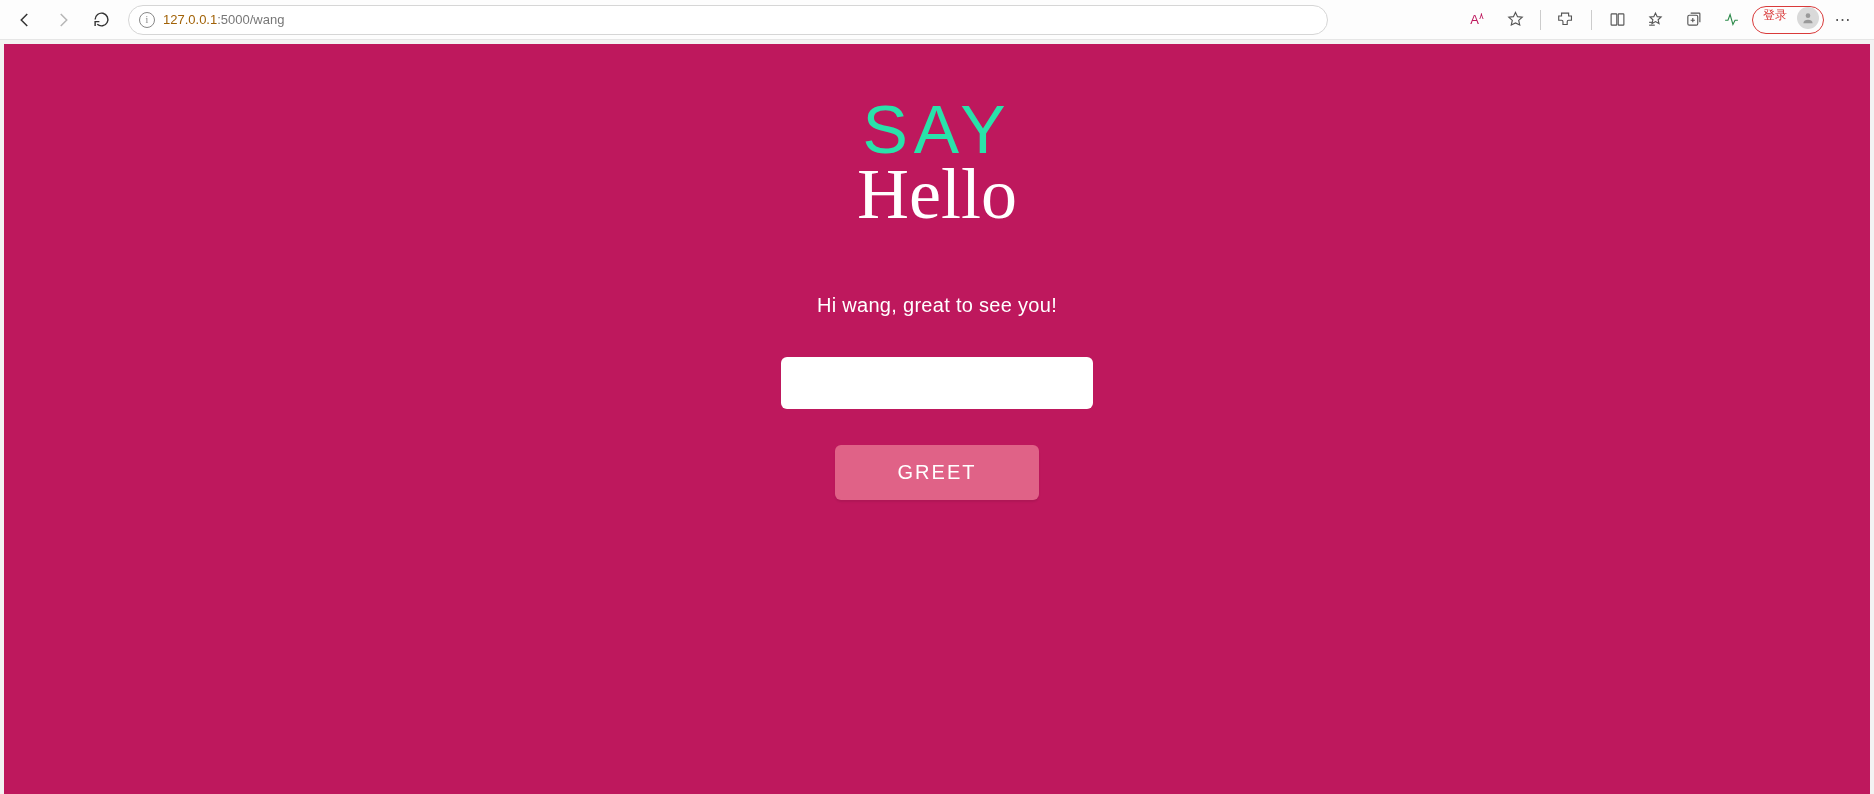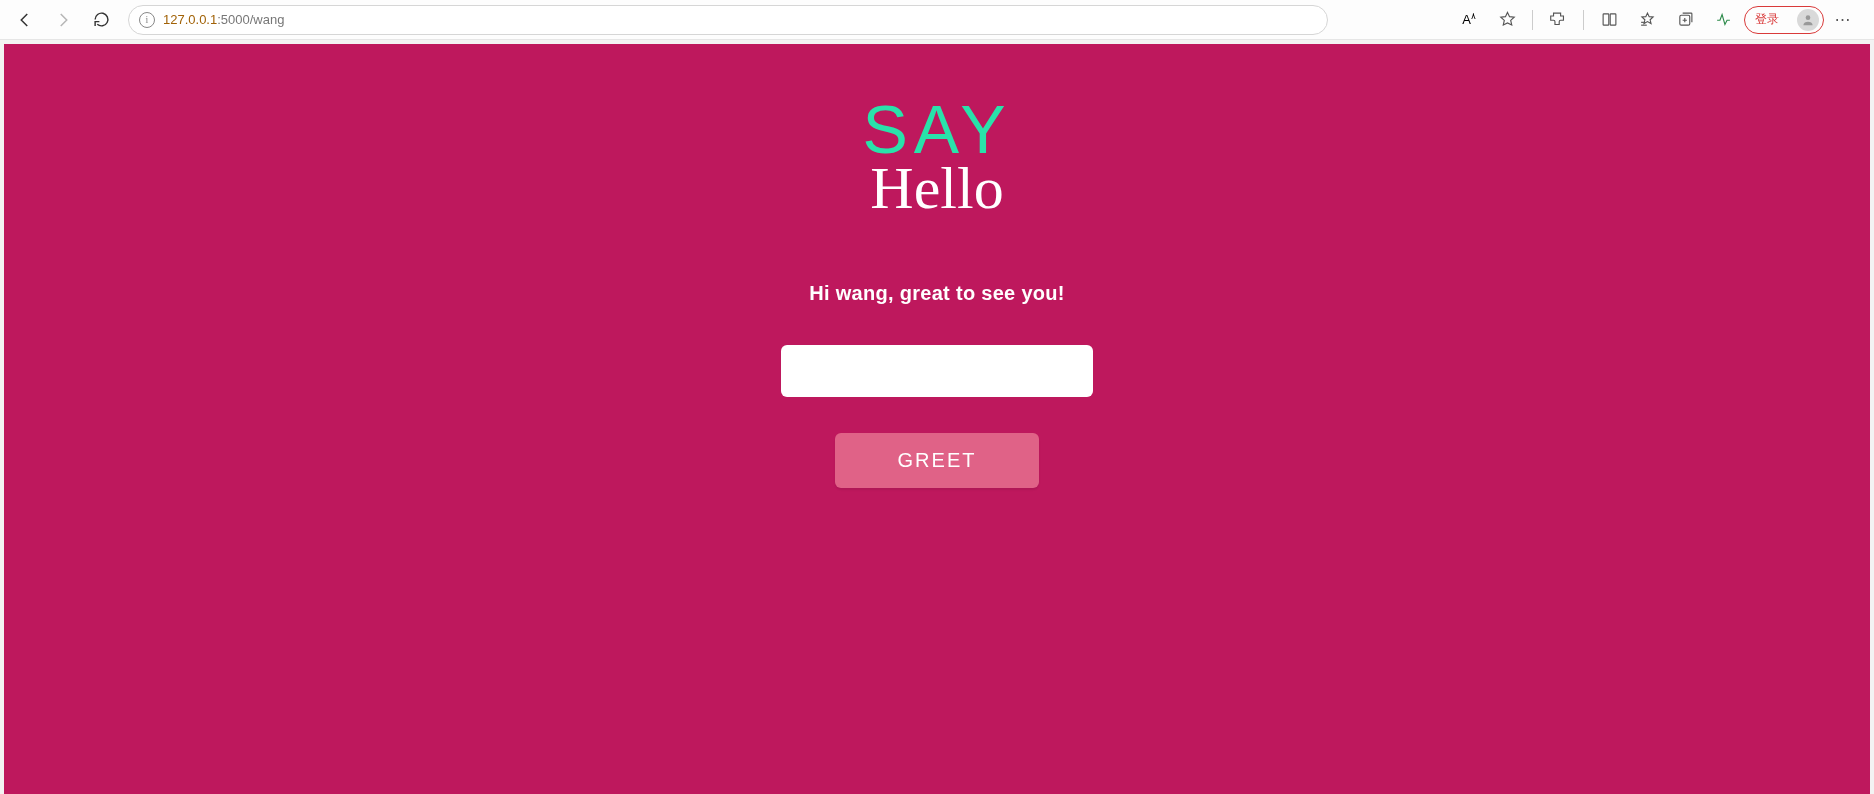--- a/index.html
+++ b/index.html
@@ -48,29 +48,29 @@
       font-size: 10px; color: #888;
       font-family: Georgia, serif;
     }
     .url-host { color: #a16207; }
     .url-path { color: #777; }
     .chrome-spacer { flex: 1; }
     .right-icons {
       display: flex; align-items: center; gap: 4px;
       padding-right: 6px;
     }
-    .right-icons .chrome-icon { width: 34px; height: 30px; color:#000000; }
+    .right-icons .chrome-icon { width: 34px; height: 30px; color:#be185d; }
     .right-icons .divider { width:1px; height:20px; background:#ccc; margin:0 4px; }
     .login-pill {
-      display: flex; align-items: center;
+      display: flex; 
       border: 1px solid #d93a3a;
       border-radius: 16px;
       height: 28px;
       padding: 0 4px 0 10px;
-      gap: 18px;
+      gap: 10px;
       color: #d93a3a;
       font-size: 12px;
       cursor: pointer;
     }
     .avatar-dot {
       width: 22px; height: 22px;
       border-radius: 50%;
       background: #d9d9d9;
       display:flex;align-items:center;justify-content:center;
     }
@@ -92,30 +92,30 @@
     }
     .title-say {
       font-size: 68px;
       font-weight: 300;
       color: #29e2aa;
       letter-spacing: 6px;
       font-family: "Helvetica Neue", Arial, sans-serif;
     }
     .title-hello {
       font-family: "Brush Script MT", "Segoe Script", cursive;
-      font-size: 60px;
+      font-size: 72px;
       color: #fff;
       margin-top: -10px;
       line-height: 1;
     }
     .greeting {
       color: #fff;
       font-size: 20px;
       margin-top: 64px;
-      font-weight: 700;
+      font-weight: 400;
       letter-spacing: 0.3px;
     }
     .name-input {
       margin-top: 40px;
       width: 312px;
       height: 52px;
       border-radius: 6px;
       border: none;
       background: #fff;
       font-size: 18px;

